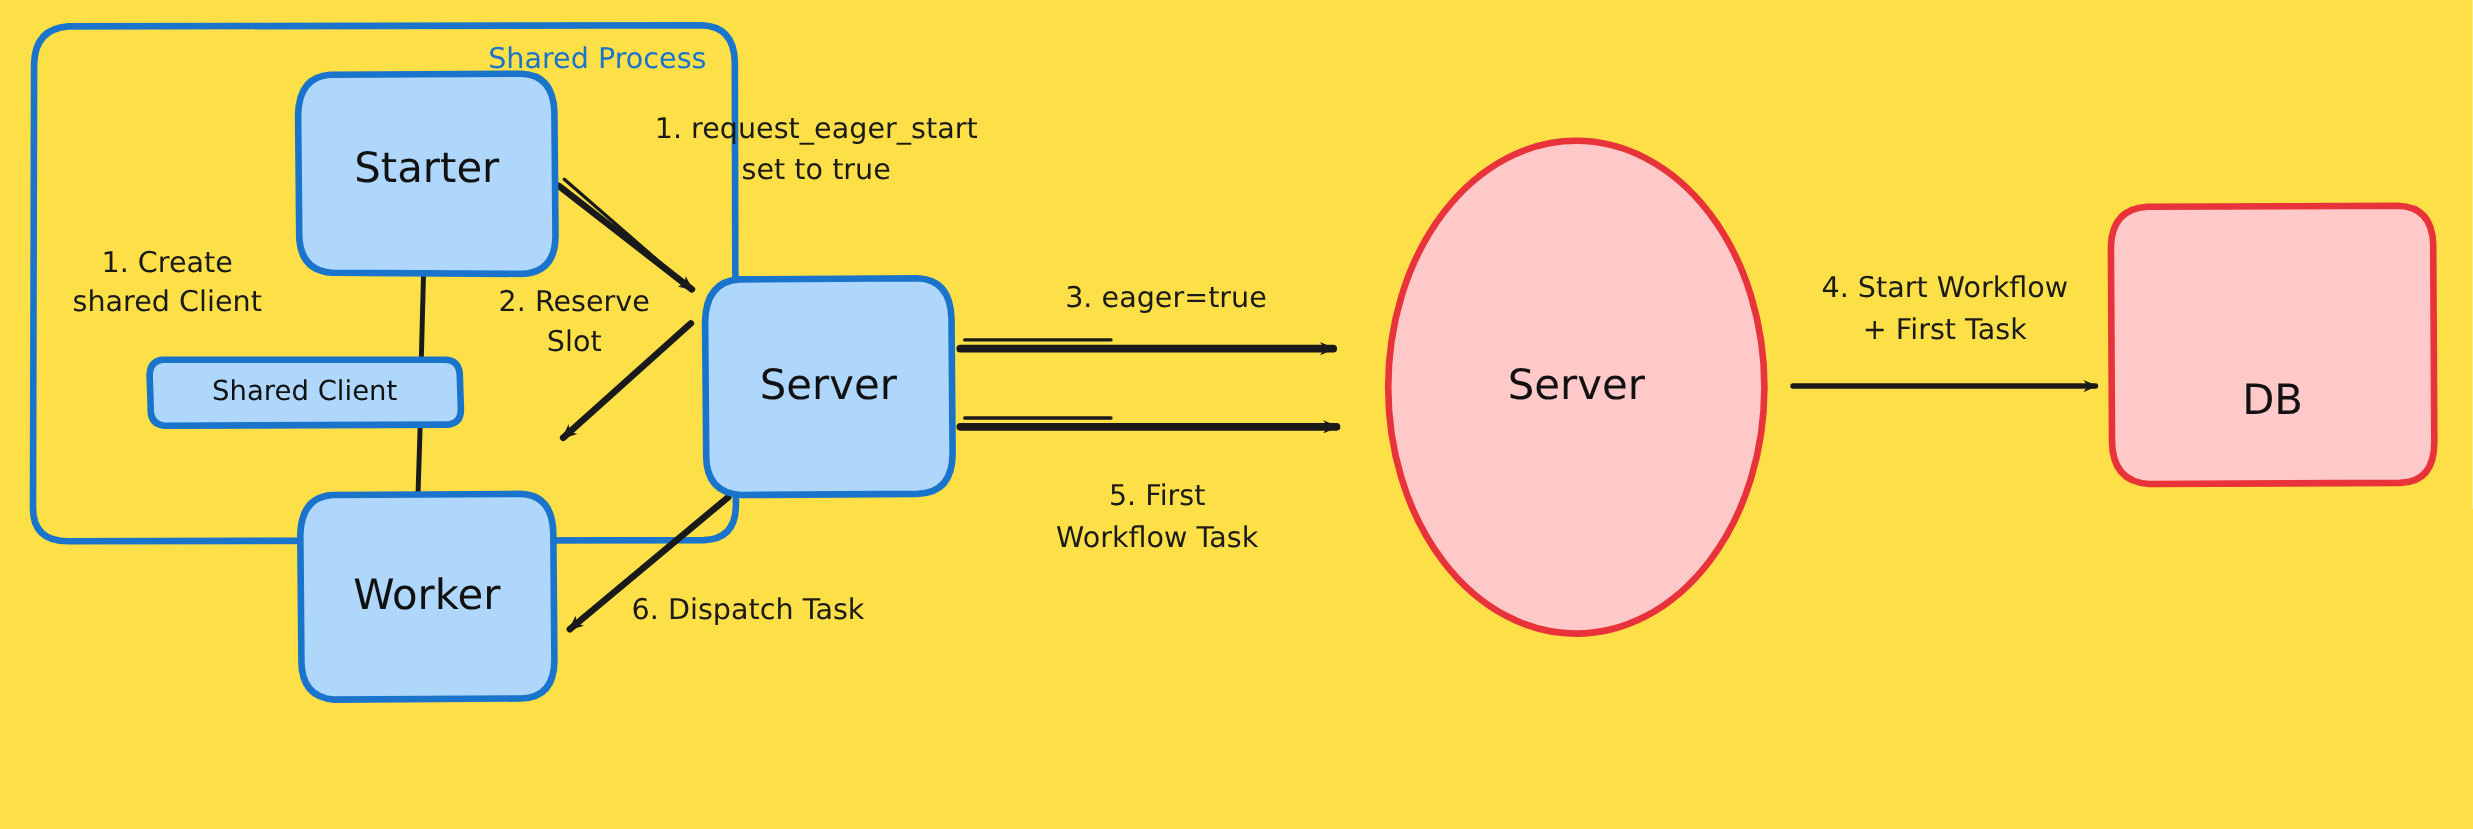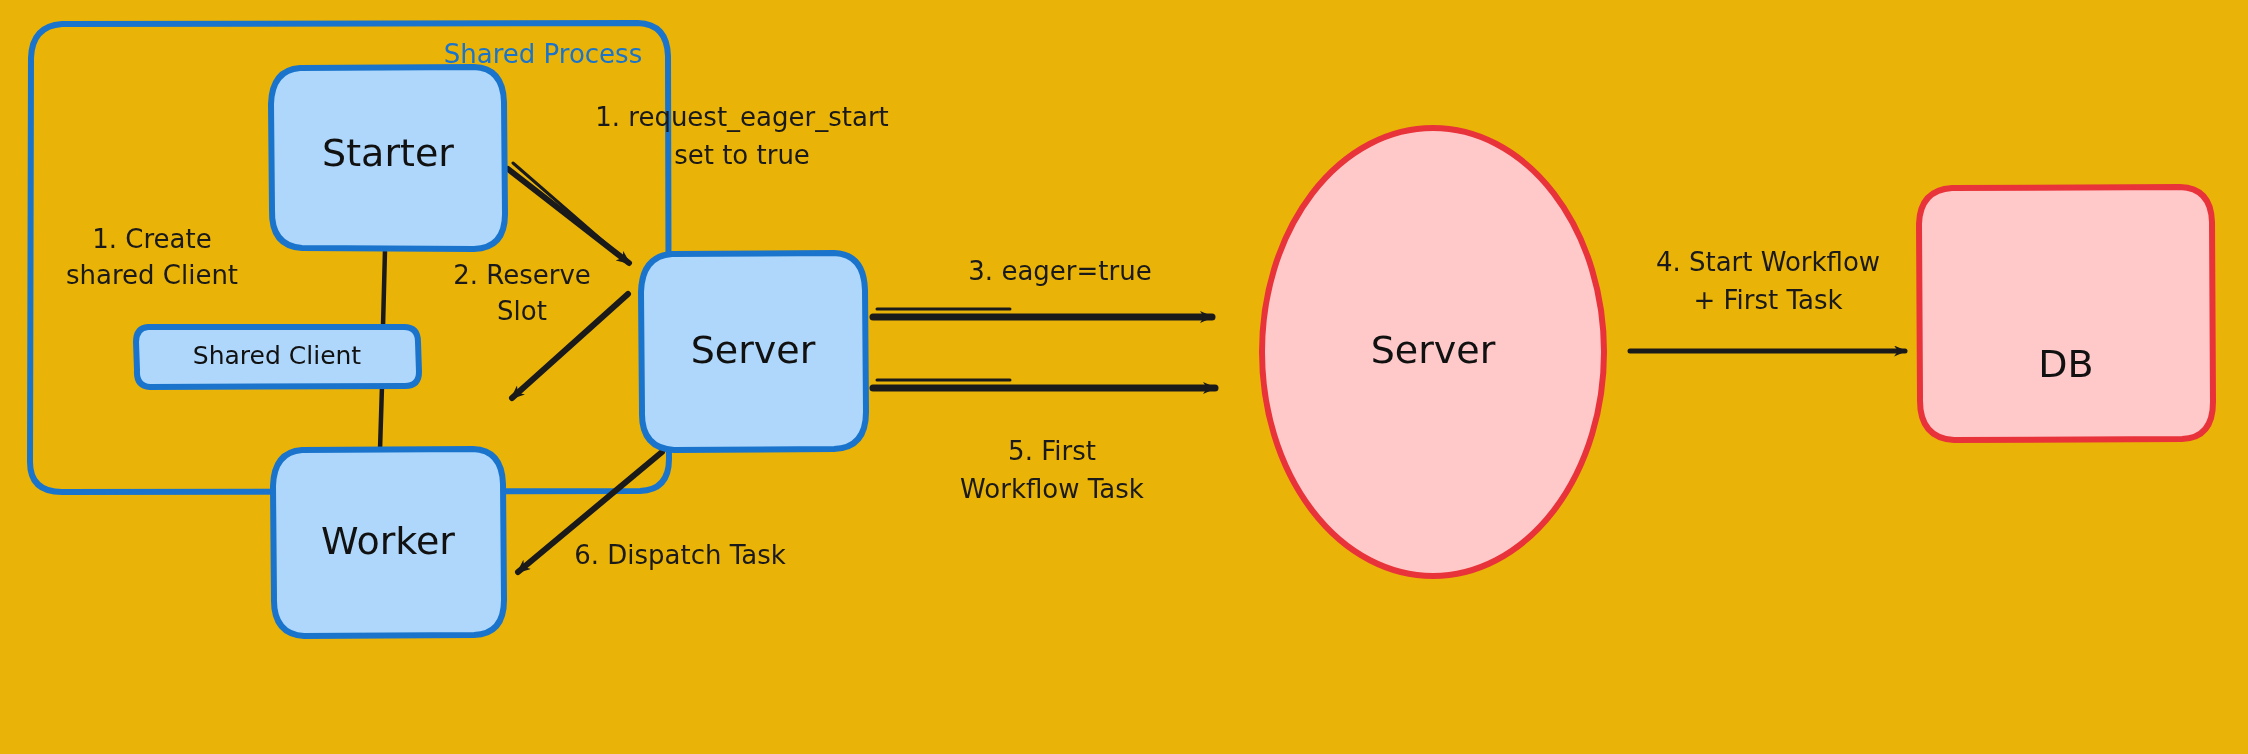--- a/index.html
+++ b/index.html
@@ -7,21 +7,21 @@
     padding: 0;
     background: #ffffff;
   }
   body {
     font-family: "DejaVu Sans", sans-serif;
   }
   #canvas {
     position: relative;
     width: 2248px;
     height: 754px;
-    background: #eab308;
+    background: #fde047;
     overflow: hidden;
   }
   #diagram-svg {
     position: absolute;
     left: 0;
     top: 0;
     width: 2248px;
     height: 754px;
   }
   .node-label {

